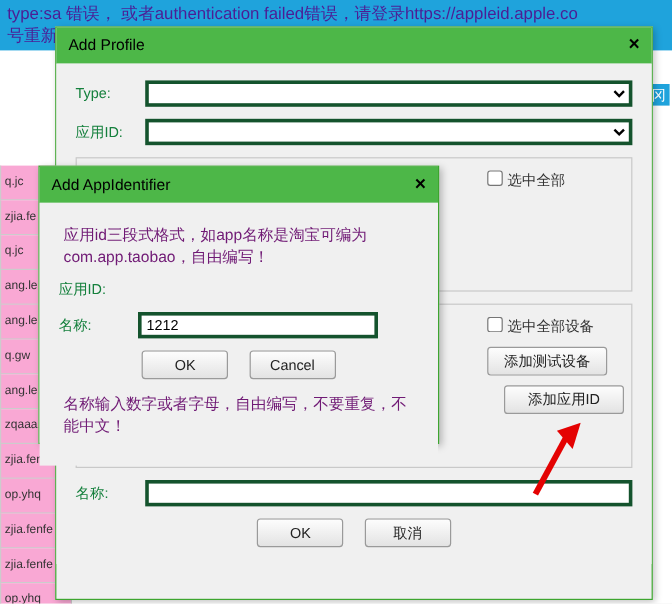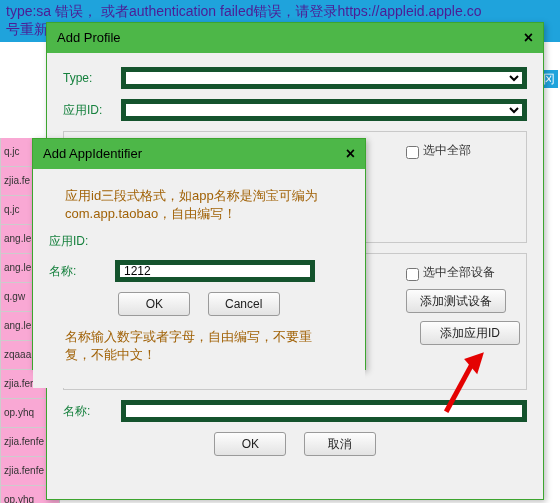--- a/index.html
+++ b/index.html
@@ -49,51 +49,51 @@
     height: 30px; line-height: 30px;
     padding: 0 10px; font-size: 13px;
     display: flex; justify-content: space-between; align-items: center;
   }
   .dlg-close { cursor: pointer; font-size: 16px; font-weight: bold; }
   .dlg-body { padding: 14px 16px; background: #f0f0f0; }
 
   .row { display: flex; align-items: center; margin-bottom: 10px; }
   .row .lbl { width: 58px; text-align: left; color: #15803d; padding-right: 6px; }
   .row select, .row input[type=text] {
-    height: 22px; border: 5px solid #14532d; background: #fff;
+    height: 22px; border: 3px solid #14532d; background: #fff;
     padding: 0 4px; font-size: 12px; flex: 1;
   }
   .row select { min-width: 200px; }
 
   .panel {
     border: 1px solid #c9c9c9; background: #f0f0f0;
     padding: 10px; margin-bottom: 10px;
   }
   .panel .list {
     border: 1px solid #bdbdbd; background: #fff;
     width: 250px; height: 90px; margin-left: 6px;
   }
   .panel .side { float: right; width: 110px; }
-  .chk { display: flex; align-items: flex-end; margin-bottom: 8px; color:#333;}
+  .chk { display: flex; align-items: flex-start; margin-bottom: 8px; color:#333;}
   .chk input { margin-right: 4px; }
   .btn {
     display: inline-block; min-width: 72px; height: 24px;
     border: 1px solid #9a9a9a; background: linear-gradient(#fdfdfd,#e3e3e3);
     border-radius: 3px; cursor: pointer; font-size: 12px;
     line-height: 22px; text-align: center; padding: 0 10px; color:#222;
   }
   .btn + .btn { margin-left: 14px; }
   .btn-row { text-align: center; margin-top: 8px; }
 
   .add-profile { top: 22px; left: 46px; width: 498px; height: 478px; }
   .add-profile .list2 { height: 115px; }
   .add-appid { top: 138px; left: 32px; width: 334px; height: 232px; z-index: 10;}
   .add-appid .row input[type=text] { width: 200px; flex: none; }
   .add-appid .row .lbl { width: 66px; }
-  .hint-red { color: #a16207; font-size: 13px; line-height: 18px; margin: 4px 16px 10px; }
+  .hint-red { color: #701a75; font-size: 13px; line-height: 18px; margin: 4px 4px 10px; }
   .hint-red2 { margin-top: 12px; }
   .focus-field { border: 1px solid #2d7bdc !important; outline: 1px solid #a8c8f0; }
 
   .arrow {
     position: absolute; right: 62px; top: 362px; z-index: 5;
     transform: rotate(-35deg);
   }
   .arrow svg { width: 70px; height: 40px; }
 
   .clearfix::after { content:""; display:block; clear:both; }

